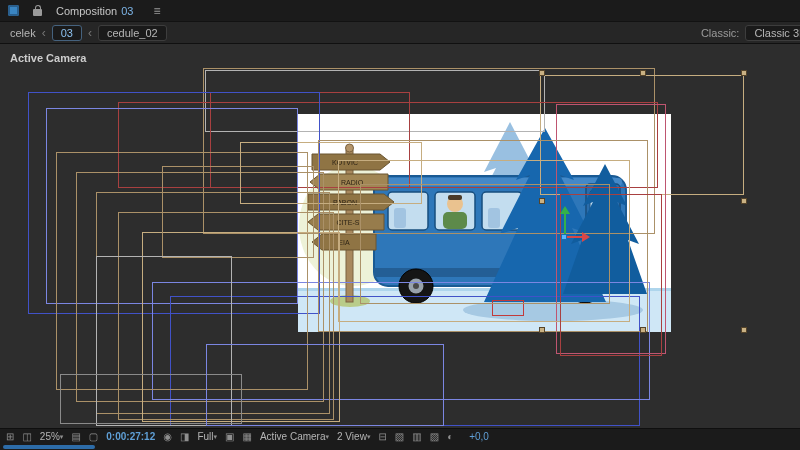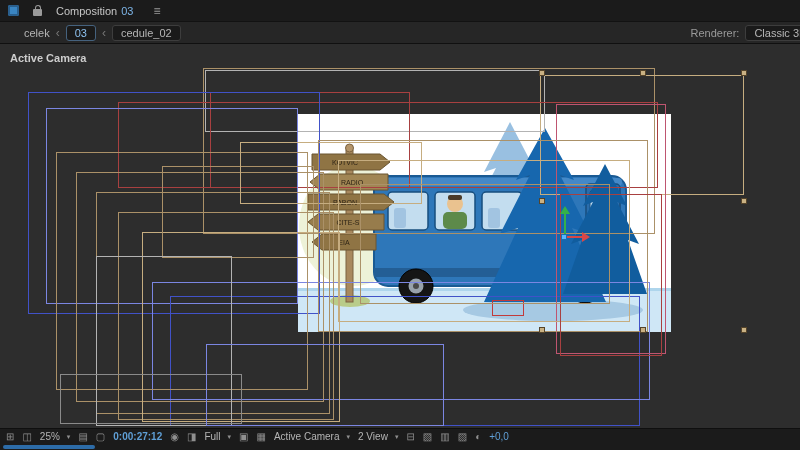--- a/index.html
+++ b/index.html
@@ -14,21 +14,21 @@
                 box-shadow:inset 0 0 0 2px #2a5f8d; }
   .lock-icon { position:relative; width:9px; height:7px; background:#9a9a9a; border-radius:1px; margin-top:3px; }
   .lock-icon::before { content:""; position:absolute; top:-4px; left:1.5px; width:4px; height:4px;
                        border:1.5px solid #9a9a9a; border-bottom:none; border-radius:3px 3px 0 0; }
   .tab-title { font-size:11px; color:#c6c6c6; display:flex; gap:4px; }
   .comp-name { color:#7db4e6; }
   .menu-icon { font-size:12px; color:#9a9a9a; margin-left:6px; cursor:pointer; }
 
   
   .crumb-bar { position:absolute; left:0; top:22px; width:800px; height:22px; background:#262626;
-               border-bottom:1px solid #101010; display:flex; align-items:center; padding:0 0 0 24px; gap:6px; font-size:11px; }
+               border-bottom:1px solid #101010; display:flex; align-items:center; padding:0 0 0 10px; gap:6px; font-size:11px; }
   .crumb-plain { color:#b5b5b5; }
   .crumb-sep { color:#777; font-size:12px; }
   .crumb-box { background:#1a1a1a; border:1px solid #3d3d3d; border-radius:3px; padding:1px 8px; color:#b5b5b5; }
   .crumb-box.active { color:#8cc0ee; border-color:#45627e; }
   .crumb-spacer { flex:1; }
   .renderer-label { color:#9a9a9a; }
   .renderer-btn { background:#1a1a1a; border:1px solid #3d3d3d; border-radius:3px; padding:1px 8px;
                   color:#b5b5b5; white-space:nowrap; margin-right:-16px; }
 
   
@@ -60,24 +60,24 @@
   .giz-x    { position:absolute; left:567px; top:192px; width:15px; height:2px; background:#d84747; }
   .giz-xhd  { position:absolute; left:582px; top:188px; width:0; height:0;
               border-top:5px solid transparent; border-bottom:5px solid transparent; border-left:8px solid #d84747; }
   .giz-o    { position:absolute; left:561px; top:190px; width:6px; height:6px; background:#57b7ff; border:1px solid #1c6eb0; }
 
   
   .toolbar { position:absolute; left:0; top:428px; width:800px; height:16px; background:#1b1b1b;
              border-top:1px solid #0f0f0f; display:flex; align-items:center; padding:0 6px; gap:8px;
              font-size:10px; color:#9f9f9f; }
   .tb-icon { font-size:10px; line-height:1; color:#8f8f8f; cursor:pointer; }
-  .tb-dd { display:flex; align-items:center; gap:7px; color:#b5b5b5; cursor:pointer; white-space:nowrap; }
+  .tb-dd { display:flex; align-items:center; gap:0; color:#b5b5b5; cursor:pointer; white-space:nowrap; }
   .tb-arrow { font-size:7px; color:#8f8f8f; }
   .tb-time { color:#5f9fd6; cursor:pointer;font-weight:bold; }
-  .tb-exp { color:#5f9fd6; cursor:pointer; }
+  .tb-exp { color:#5f9fd6; cursor:pointer;margin-left:8px; }
 
   
   .bottom-strip { position:absolute; left:0; top:444px; width:800px; height:6px; background:#1b1b1b; }
   .tl-thumb { position:absolute; left:3px; top:1px; width:92px; height:4px; background:#2d6ca8; border-radius:2px; }
 </style>
 </head>
 <body>
 
 <div class="app">
 
@@ -91,21 +91,21 @@
     <span class="menu-icon">≡</span>
   </div>
 
   <div class="crumb-bar">
     <span class="crumb-plain">celek</span>
     <span class="crumb-sep">‹</span>
     <span class="crumb-box active">03</span>
     <span class="crumb-sep">‹</span>
     <span class="crumb-box">cedule_02</span>
     <span class="crumb-spacer"></span>
-    <span class="renderer-label">Renderer:</span>
+    <span class="renderer-label">Classic:</span>
     <span class="renderer-btn">Classic 3D</span>
   </div>
 
   <div class="viewport">
     <div class="view-label">Active Camera</div>
 
     <div class="preview">
       <svg width="373" height="218" viewBox="0 0 373 218">
         <rect x="0" y="0" width="373" height="218" fill="#ffffff"></rect>
         <ellipse cx="55" cy="112" rx="54" ry="60" fill="#edf2d8"></ellipse>

